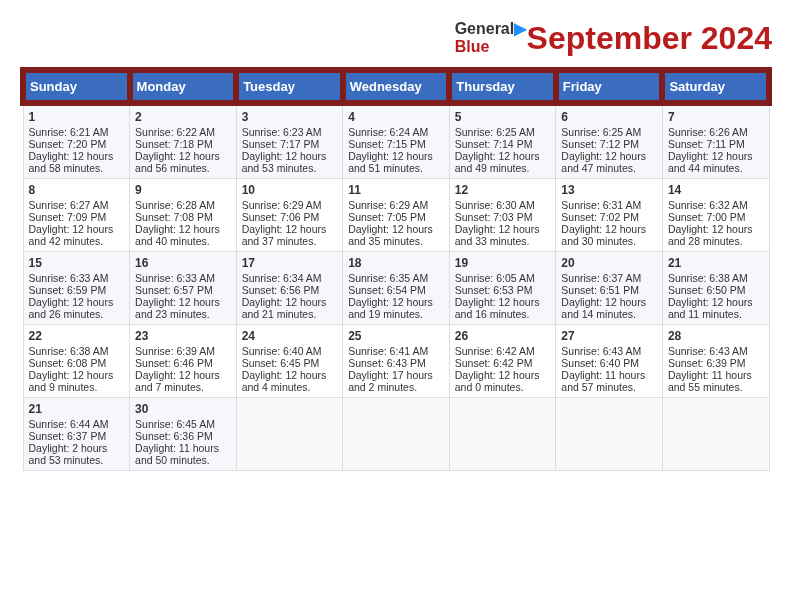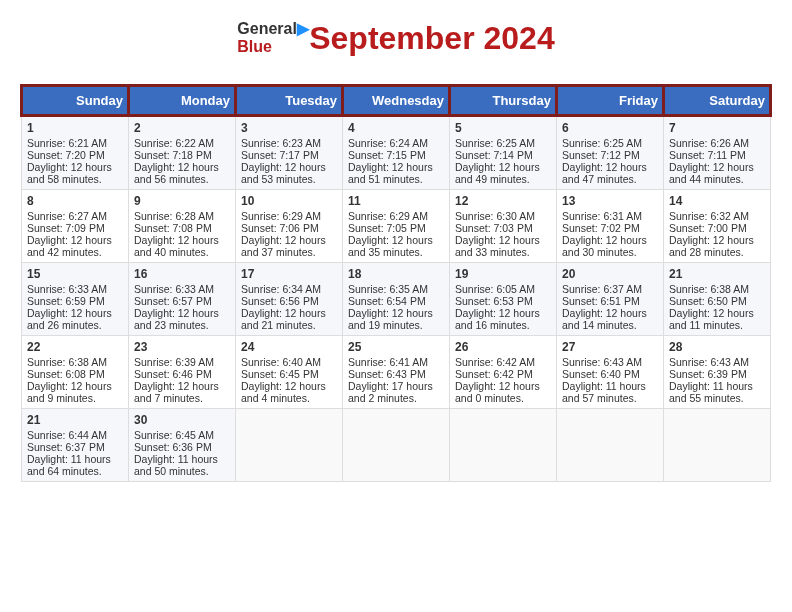--- a/index.html
+++ b/index.html
@@ -5,23 +5,23 @@
     * { box-sizing: border-box; margin: 0; padding: 0; }
     body {
       font-family: Arial, sans-serif;
       background: #fff;
       width: 792px;
       min-height: 612px;
       padding: 20px;
     }
     .header {
       display: flex;
-      justify-content: center;
+      justify-content: flex-end;
       align-items: flex-start;
-      margin-bottom: 27px;
+      margin-bottom: 10px;
     }
     .logo {
       display: flex;
       align-items: center;
       gap: 4px;
     }
     .title-block {
       text-align: right;
     }
     .month-title {
@@ -35,24 +35,24 @@
     }
     table {
       width: 100%;
       border-collapse: collapse;
       font-size: 11px;
     }
     thead tr th {
       background-color: #3a6cc0;
       color: #fff;
       padding: 6px 4px;
-      text-align: right;
+      text-align: left;
       font-size: 13px;
       font-weight: bold;
-      border: 3px solid #7f1d1d;
+      border: 6px solid #7f1d1d;
     }
     tbody tr {
       border-bottom: 1px solid #ccc;
     }
     tbody tr:nth-child(odd) {
       background-color: #f5f7fb;
     }
     tbody tr:nth-child(even) {
       background-color: #fff;
     }
@@ -133,21 +133,21 @@
       <tr>
         <td><span class="day-num">22</span><span>Sunrise: 6:38 AM</span><br><span>Sunset: 6:08 PM</span><br><span>Daylight: 12 hours and 9 minutes.</span></td>
         <td><span class="day-num">23</span><span>Sunrise: 6:39 AM</span><br><span>Sunset: 6:46 PM</span><br><span>Daylight: 12 hours and 7 minutes.</span></td>
         <td><span class="day-num">24</span><span>Sunrise: 6:40 AM</span><br><span>Sunset: 6:45 PM</span><br><span>Daylight: 12 hours and 4 minutes.</span></td>
         <td><span class="day-num">25</span><span>Sunrise: 6:41 AM</span><br><span>Sunset: 6:43 PM</span><br><span>Daylight: 17 hours and 2 minutes.</span></td>
         <td><span class="day-num">26</span><span>Sunrise: 6:42 AM</span><br><span>Sunset: 6:42 PM</span><br><span>Daylight: 12 hours and 0 minutes.</span></td>
         <td><span class="day-num">27</span><span>Sunrise: 6:43 AM</span><br><span>Sunset: 6:40 PM</span><br><span>Daylight: 11 hours and 57 minutes.</span></td>
         <td><span class="day-num">28</span><span>Sunrise: 6:43 AM</span><br><span>Sunset: 6:39 PM</span><br><span>Daylight: 11 hours and 55 minutes.</span></td>
       </tr>
       <tr>
-        <td><span class="day-num">21</span><span>Sunrise: 6:44 AM</span><br><span>Sunset: 6:37 PM</span><br><span>Daylight: 11 hours and 64 minutes.</span></td>
+        <td><span class="day-num">21</span><span>Sunrise: 6:44 AM</span><br><span>Sunset: 6:37 PM</span><br><span>Daylight: 2 hours and 53 minutes.</span></td>
         <td><span class="day-num">30</span><span>Sunrise: 6:45 AM</span><br><span>Sunset: 6:36 PM</span><br><span>Daylight: 11 hours and 50 minutes.</span></td>
         <td class="empty"></td>
         <td class="empty"></td>
         <td class="empty"></td>
         <td class="empty"></td>
         <td class="empty"></td>
       </tr>
     </tbody>
 </table>
 

